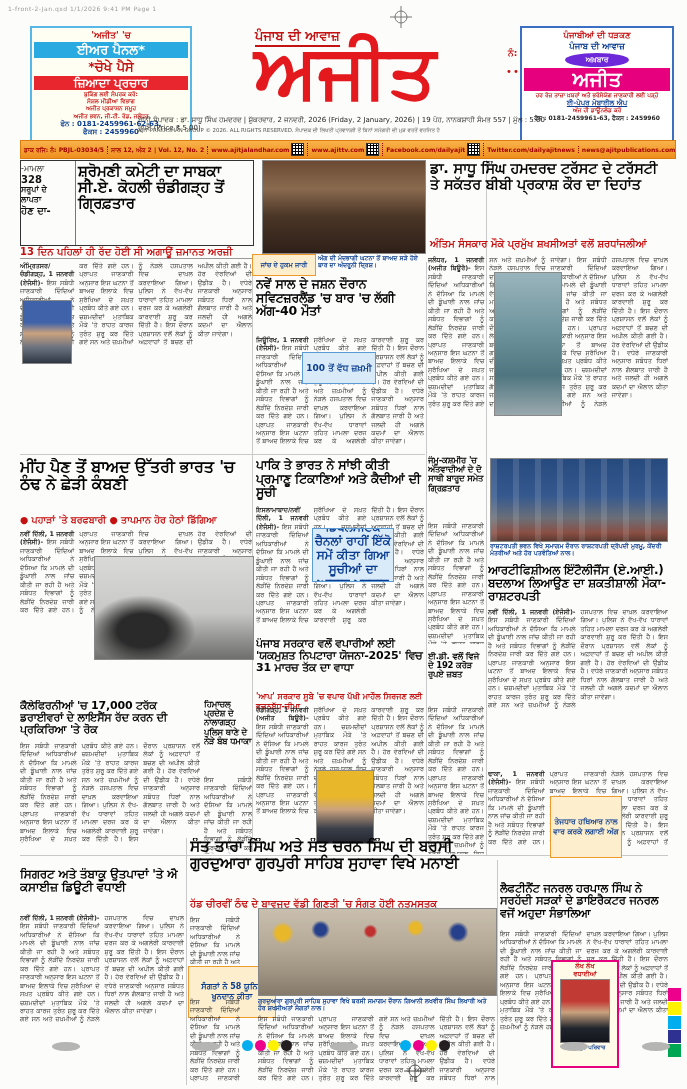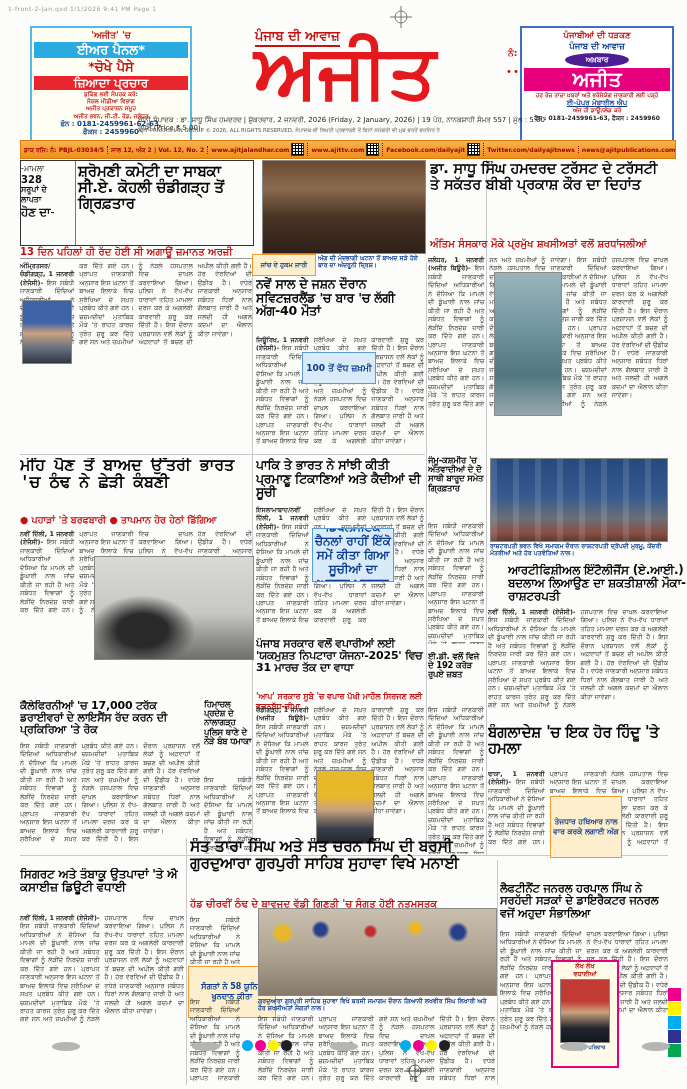--- a/index.html
+++ b/index.html
@@ -23,21 +23,21 @@
   .vline{position:absolute;width:1px;background:#c9c9c9;}
   .hline{position:absolute;height:1px;background:#c9c9c9;}
   .center{}
   
   .preprint{font-size:6px;color:#9a9a9a;letter-spacing:.5px;}
   .adbox{border:2px solid #57b7e6;background:#fffef2;text-align:center;overflow:hidden;padding:2px;}
   .adbox2{border:2px solid #3a6fc4;background:#fff;text-align:center;overflow:hidden;padding:2px;}
   .band-cyan{background:#29abe2;color:#fff;font-weight:700;font-size:13px;margin:1px 0;}
   .band-red{background:#e8262d;color:#fff;font-weight:700;font-size:12px;margin:1px 0;}
   .band-magenta{background:#e6007e;color:#fff;font-weight:700;font-size:20px;margin:1px 0;line-height:1.15;}
-  .oval{background:#4c1d95;color:#fff;font-size:7.5px;font-weight:700;border-radius:50%;
+  .oval{background:#6d28d9;color:#fff;font-size:7.5px;font-weight:700;border-radius:50%;
         width:64px;margin:1px auto;padding:2px 0;}
   .adsmall{font-size:5.8px;line-height:1.25;color:#c41111;font-weight:700;}
   .logo{color:#e3191d;font-weight:700;text-align:center;}
   .infobar{background:linear-gradient(#f9b24a,#ef8f1e);border:1px solid #d97d10;display:flex;
            align-items:center;gap:3px;padding:0 3px;overflow:hidden;}
   .seg{font-size:6.1px;font-weight:700;color:#a30000;white-space:nowrap;border-right:1px dotted #a30000;
        padding-right:3px;display:flex;align-items:center;gap:2px;}
   .qr{width:11px;height:11px;background-color:#fff;border:1px solid #333;
       background-image:repeating-linear-gradient(0deg,#000 0 1px,transparent 1px 3px),
                        repeating-linear-gradient(90deg,#000 0 1px,transparent 1px 3px);}
@@ -123,21 +123,21 @@
   <div class="vline" style="left:486px;top:160px;height:695px;"></div>
   <div class="hline" style="left:20px;top:454px;width:405px;"></div>
   <div class="hline" style="left:20px;top:855px;width:648px;"></div>
 
   <div class="abs" style="left:20px;top:160px;width:232px;height:84px;border:1.5px solid #333;display:flex;">
     <div class="center" style="width:54px;border-right:1px solid #777;padding-top:3px;">
       <div style="font-size:8px;font-weight:400;">-ਮਾਮਲਾ</div>
       <div style="font-size:10px;font-weight:700;">328</div>
       <div style="font-size:8px;font-weight:700;">ਸਰੂਪਾਂ ਦੇ</div>
       <div style="font-size:8px;font-weight:700;">ਲਾਪਤਾ</div>
-      <div style="font-size:12px;font-weight:700;font-family:Liberation Serif, serif;">ਹੋਣ ਦਾ-</div>
+      <div style="font-size:10px;font-weight:700;">ਹੋਣ ਦਾ-</div>
     </div>
     <div class="hl center" style="flex:1;font-size:15px;padding:2px;">ਸ਼੍ਰੋਮਣੀ ਕਮੇਟੀ ਦਾ ਸਾਬਕਾ ਸੀ.ਏ. ਕੋਹਲੀ ਚੰਡੀਗੜ੍ਹ ਤੋਂ ਗ੍ਰਿਫ਼ਤਾਰ</div>
   </div>
   <div class="abs red center" style="left:20px;top:246px;width:232px;font-size:10px;font-weight:700;border-bottom:1px solid #999;">13 ਦਿਨ ਪਹਿਲਾਂ ਹੀ ਰੱਦ ਹੋਈ ਸੀ ਅਗਾਊਂ ਜ਼ਮਾਨਤ ਅਰਜ਼ੀ</div>
   <div class="abs body-txt cols4" style="left:20px;top:262px;width:232px;height:190px;">
     <span class="dl">ਅੰਮ੍ਰਿਤਸਰ/ਚੰਡੀਗੜ੍ਹ, 1 ਜਨਵਰੀ (ਏਜੰਸੀ)-</span> <span>ਇਸ ਸਬੰਧੀ ਜਾਣਕਾਰੀ ਦਿੰਦਿਆਂ ਅਧਿਕਾਰੀਆਂ ਨੇ ਦੱਸਿਆ ਕਿ ਮਾਮਲੇ ਦੀ ਡੂੰਘਾਈ ਨਾਲ ਜਾਂਚ ਕੀਤੀ ਜਾ ਰਹੀ ਹੈ ਅਤੇ ਸਬੰਧਤ ਵਿਭਾਗਾਂ ਨੂੰ ਲੋੜੀਂਦੇ ਨਿਰਦੇਸ਼ ਜਾਰੀ ਕਰ ਦਿੱਤੇ ਗਏ ਹਨ। ਪ੍ਰਾਪਤ ਜਾਣਕਾਰੀ ਅਨੁਸਾਰ ਇਸ ਘਟਨਾ ਤੋਂ ਬਾਅਦ ਇਲਾਕੇ ਵਿਚ ਸੁਰੱਖਿਆ ਦੇ ਸਖ਼ਤ ਪ੍ਰਬੰਧ ਕੀਤੇ ਗਏ ਹਨ। ਚਸ਼ਮਦੀਦਾਂ ਮੁਤਾਬਿਕ ਮੌਕੇ 'ਤੇ ਰਾਹਤ ਕਾਰਜ ਤੁਰੰਤ ਸ਼ੁਰੂ ਕਰ ਦਿੱਤੇ ਗਏ ਸਨ ਅਤੇ ਜ਼ਖ਼ਮੀਆਂ ਨੂੰ ਨੇੜਲੇ ਹਸਪਤਾਲ ਵਿਚ ਦਾਖ਼ਲ ਕਰਵਾਇਆ ਗਿਆ। ਪੁਲਿਸ ਨੇ ਵੱਖ-ਵੱਖ ਧਾਰਾਵਾਂ ਤਹਿਤ ਮਾਮਲਾ ਦਰਜ ਕਰ ਕੇ ਅਗਲੇਰੀ ਕਾਰਵਾਈ ਸ਼ੁਰੂ ਕਰ ਦਿੱਤੀ ਹੈ। ਇਸ ਦੌਰਾਨ ਪ੍ਰਸ਼ਾਸਨ ਵਲੋਂ ਲੋਕਾਂ ਨੂੰ ਅਫ਼ਵਾਹਾਂ ਤੋਂ ਬਚਣ ਦੀ ਅਪੀਲ ਕੀਤੀ ਗਈ ਹੈ। ਹੋਰ ਵੇਰਵਿਆਂ ਦੀ ਉਡੀਕ ਹੈ। ਵਧੇਰੇ ਜਾਣਕਾਰੀ ਅਨੁਸਾਰ ਸਬੰਧਤ ਧਿਰਾਂ ਨਾਲ ਗੱਲਬਾਤ ਜਾਰੀ ਹੈ ਅਤੇ ਜਲਦੀ ਹੀ ਅਗਲੇ ਕਦਮਾਂ ਦਾ ਐਲਾਨ ਕੀਤਾ ਜਾਵੇਗਾ।</span>
   </div>
   <div class="photo" style="left:22px;top:300px;width:48px;height:62px;background:linear-gradient(180deg,#3f62a8 0%,#3f62a8 35%,#caa27e 52%,#6b7280 75%,#2f3744 100%);"></div>
 
   <div class="photo" style="left:262px;top:160px;width:162px;height:92px;background:linear-gradient(180deg,#6b4a33 0%,#8a6a4f 30%,#4a3526 60%,#2e2019 100%);"></div>
@@ -149,41 +149,41 @@
   </div>
   <div class="abs box-blue" style="left:302px;top:352px;width:72px;height:30px;font-size:9px;">100 ਤੋਂ ਵੱਧ ਜ਼ਖ਼ਮੀ</div>
 
   <div class="abs hl center" style="left:430px;top:161px;width:238px;height:74px;font-size:14.5px;">ਡਾ. ਸਾਧੂ ਸਿੰਘ ਹਮਦਰਦ ਟਰੱਸਟ ਦੇ ਟਰੱਸਟੀ ਤੇ ਸਕੱਤਰ ਬੀਬੀ ਪ੍ਰਕਾਸ਼ ਕੌਰ ਦਾ ਦਿਹਾਂਤ</div>
   <div class="abs red center" style="left:430px;top:238px;width:238px;font-size:10px;font-weight:700;">ਅੰਤਿਮ ਸੰਸਕਾਰ ਮੌਕੇ ਪ੍ਰਮੁੱਖ ਸ਼ਖਸੀਅਤਾਂ ਵਲੋਂ ਸ਼ਰਧਾਂਜਲੀਆਂ</div>
   <div class="abs body-txt cols4" style="left:428px;top:256px;width:240px;height:196px;">
     <span class="dl">ਜਲੰਧਰ, 1 ਜਨਵਰੀ (ਅਜੀਤ ਬਿਊਰੋ)-</span> <span>ਇਸ ਸਬੰਧੀ ਜਾਣਕਾਰੀ ਦਿੰਦਿਆਂ ਅਧਿਕਾਰੀਆਂ ਨੇ ਦੱਸਿਆ ਕਿ ਮਾਮਲੇ ਦੀ ਡੂੰਘਾਈ ਨਾਲ ਜਾਂਚ ਕੀਤੀ ਜਾ ਰਹੀ ਹੈ ਅਤੇ ਸਬੰਧਤ ਵਿਭਾਗਾਂ ਨੂੰ ਲੋੜੀਂਦੇ ਨਿਰਦੇਸ਼ ਜਾਰੀ ਕਰ ਦਿੱਤੇ ਗਏ ਹਨ। ਪ੍ਰਾਪਤ ਜਾਣਕਾਰੀ ਅਨੁਸਾਰ ਇਸ ਘਟਨਾ ਤੋਂ ਬਾਅਦ ਇਲਾਕੇ ਵਿਚ ਸੁਰੱਖਿਆ ਦੇ ਸਖ਼ਤ ਪ੍ਰਬੰਧ ਕੀਤੇ ਗਏ ਹਨ। ਚਸ਼ਮਦੀਦਾਂ ਮੁਤਾਬਿਕ ਮੌਕੇ 'ਤੇ ਰਾਹਤ ਕਾਰਜ ਤੁਰੰਤ ਸ਼ੁਰੂ ਕਰ ਦਿੱਤੇ ਗਏ ਸਨ ਅਤੇ ਜ਼ਖ਼ਮੀਆਂ ਨੂੰ ਨੇੜਲੇ ਹਸਪਤਾਲ ਵਿਚ ਦਾਖ਼ਲ ਕਰਵਾਇਆ ਗਿਆ। ਪੁਲਿਸ ਨੇ ਵੱਖ-ਵੱਖ ਧਾਰਾਵਾਂ ਤਹਿਤ ਮਾਮਲਾ ਦਰਜ ਕਰ ਕੇ ਅਗਲੇਰੀ ਕਾਰਵਾਈ ਸ਼ੁਰੂ ਕਰ ਦਿੱਤੀ ਹੈ। ਇਸ ਦੌਰਾਨ ਪ੍ਰਸ਼ਾਸਨ ਵਲੋਂ ਲੋਕਾਂ ਨੂੰ ਅਫ਼ਵਾਹਾਂ ਤੋਂ ਬਚਣ ਦੀ ਅਪੀਲ ਕੀਤੀ ਗਈ ਹੈ। ਹੋਰ ਵੇਰਵਿਆਂ ਦੀ ਉਡੀਕ ਹੈ। ਵਧੇਰੇ ਜਾਣਕਾਰੀ ਅਨੁਸਾਰ ਸਬੰਧਤ ਧਿਰਾਂ ਨਾਲ ਗੱਲਬਾਤ ਜਾਰੀ ਹੈ ਅਤੇ ਜਲਦੀ ਹੀ ਅਗਲੇ ਕਦਮਾਂ ਦਾ ਐਲਾਨ ਕੀਤਾ ਜਾਵੇਗਾ।</span> <span>ਇਸ ਸਬੰਧੀ ਜਾਣਕਾਰੀ ਦਿੰਦਿਆਂ ਅਧਿਕਾਰੀਆਂ ਨੇ ਦੱਸਿਆ ਕਿ ਮਾਮਲੇ ਦੀ ਡੂੰਘਾਈ ਨਾਲ ਜਾਂਚ ਕੀਤੀ ਜਾ ਰਹੀ ਹੈ ਅਤੇ ਸਬੰਧਤ ਵਿਭਾਗਾਂ ਨੂੰ ਲੋੜੀਂਦੇ ਨਿਰਦੇਸ਼ ਜਾਰੀ ਕਰ ਦਿੱਤੇ ਗਏ ਹਨ। ਪ੍ਰਾਪਤ ਜਾਣਕਾਰੀ ਅਨੁਸਾਰ ਇਸ ਘਟਨਾ ਤੋਂ ਬਾਅਦ ਇਲਾਕੇ ਵਿਚ ਸੁਰੱਖਿਆ ਦੇ ਸਖ਼ਤ ਪ੍ਰਬੰਧ ਕੀਤੇ ਗਏ ਹਨ। ਚਸ਼ਮਦੀਦਾਂ ਮੁਤਾਬਿਕ ਮੌਕੇ 'ਤੇ ਰਾਹਤ ਕਾਰਜ ਤੁਰੰਤ ਸ਼ੁਰੂ ਕਰ ਦਿੱਤੇ ਗਏ ਸਨ ਅਤੇ ਜ਼ਖ਼ਮੀਆਂ ਨੂੰ ਨੇੜਲੇ ਹਸਪਤਾਲ ਵਿਚ ਦਾਖ਼ਲ ਕਰਵਾਇਆ ਗਿਆ। ਪੁਲਿਸ ਨੇ ਵੱਖ-ਵੱਖ ਧਾਰਾਵਾਂ ਤਹਿਤ ਮਾਮਲਾ ਦਰਜ ਕਰ ਕੇ ਅਗਲੇਰੀ ਕਾਰਵਾਈ ਸ਼ੁਰੂ ਕਰ ਦਿੱਤੀ ਹੈ। ਇਸ ਦੌਰਾਨ ਪ੍ਰਸ਼ਾਸਨ ਵਲੋਂ ਲੋਕਾਂ ਨੂੰ ਅਫ਼ਵਾਹਾਂ ਤੋਂ ਬਚਣ ਦੀ ਅਪੀਲ ਕੀਤੀ ਗਈ ਹੈ। ਹੋਰ ਵੇਰਵਿਆਂ ਦੀ ਉਡੀਕ ਹੈ। ਵਧੇਰੇ ਜਾਣਕਾਰੀ ਅਨੁਸਾਰ ਸਬੰਧਤ ਧਿਰਾਂ ਨਾਲ ਗੱਲਬਾਤ ਜਾਰੀ ਹੈ ਅਤੇ ਜਲਦੀ ਹੀ ਅਗਲੇ ਕਦਮਾਂ ਦਾ ਐਲਾਨ ਕੀਤਾ ਜਾਵੇਗਾ।</span>
   </div>
   <div class="photo" style="left:494px;top:272px;width:66px;height:142px;background:linear-gradient(180deg,#9ab4bc 0%,#6f959e 40%,#4f7680 72%,#9aa8ad 100%);"></div>
 
-  <div class="abs hl center" style="left:20px;top:458px;width:232px;height:54px;font-size:16px;font-family:Liberation Mono, monospace;">ਮੀਂਹ ਪੈਣ ਤੋਂ ਬਾਅਦ ਉੱਤਰੀ ਭਾਰਤ 'ਚ ਠੰਢ ਨੇ ਛੇੜੀ ਕੰਬਣੀ</div>
+  <div class="abs hl center" style="left:20px;top:458px;width:232px;height:54px;font-size:16px;">ਮੀਂਹ ਪੈਣ ਤੋਂ ਬਾਅਦ ਉੱਤਰੀ ਭਾਰਤ 'ਚ ਠੰਢ ਨੇ ਛੇੜੀ ਕੰਬਣੀ</div>
   <div class="abs red center" style="left:20px;top:514px;width:232px;font-size:9.5px;font-weight:700;">● ਪਹਾੜਾਂ 'ਤੇ ਬਰਫਬਾਰੀ ● ਤਾਪਮਾਨ ਹੋਰ ਹੇਠਾਂ ਡਿੱਗਿਆ</div>
   <div class="abs body-txt cols4" style="left:20px;top:530px;width:232px;height:166px;">
     <span class="dl">ਨਵੀਂ ਦਿੱਲੀ, 1 ਜਨਵਰੀ (ਏਜੰਸੀ)-</span> <span>ਇਸ ਸਬੰਧੀ ਜਾਣਕਾਰੀ ਦਿੰਦਿਆਂ ਅਧਿਕਾਰੀਆਂ ਨੇ ਦੱਸਿਆ ਕਿ ਮਾਮਲੇ ਦੀ ਡੂੰਘਾਈ ਨਾਲ ਜਾਂਚ ਕੀਤੀ ਜਾ ਰਹੀ ਹੈ ਅਤੇ ਸਬੰਧਤ ਵਿਭਾਗਾਂ ਨੂੰ ਲੋੜੀਂਦੇ ਨਿਰਦੇਸ਼ ਜਾਰੀ ਕਰ ਦਿੱਤੇ ਗਏ ਹਨ। ਪ੍ਰਾਪਤ ਜਾਣਕਾਰੀ ਅਨੁਸਾਰ ਇਸ ਘਟਨਾ ਤੋਂ ਬਾਅਦ ਇਲਾਕੇ ਵਿਚ ਸੁਰੱਖਿਆ ਦੇ ਸਖ਼ਤ ਪ੍ਰਬੰਧ ਕੀਤੇ ਗਏ ਹਨ। ਚਸ਼ਮਦੀਦਾਂ ਮੁਤਾਬਿਕ ਮੌਕੇ 'ਤੇ ਰਾਹਤ ਕਾਰਜ ਤੁਰੰਤ ਸ਼ੁਰੂ ਕਰ ਦਿੱਤੇ ਗਏ ਸਨ ਅਤੇ ਜ਼ਖ਼ਮੀਆਂ ਨੂੰ ਨੇੜਲੇ ਹਸਪਤਾਲ ਵਿਚ ਦਾਖ਼ਲ ਕਰਵਾਇਆ ਗਿਆ। ਪੁਲਿਸ ਨੇ ਵੱਖ-ਵੱਖ ਧਾਰਾਵਾਂ ਤਹਿਤ ਮਾਮਲਾ ਦਰਜ ਕਰ ਕੇ ਅਗਲੇਰੀ ਕਾਰਵਾਈ ਸ਼ੁਰੂ ਕਰ ਦਿੱਤੀ ਹੈ। ਇਸ ਦੌਰਾਨ ਪ੍ਰਸ਼ਾਸਨ ਵਲੋਂ ਲੋਕਾਂ ਨੂੰ ਅਫ਼ਵਾਹਾਂ ਤੋਂ ਬਚਣ ਦੀ ਅਪੀਲ ਕੀਤੀ ਗਈ ਹੈ। ਹੋਰ ਵੇਰਵਿਆਂ ਦੀ ਉਡੀਕ ਹੈ। ਵਧੇਰੇ ਜਾਣਕਾਰੀ ਅਨੁਸਾਰ ਸਬੰਧਤ ਧਿਰਾਂ ਨਾਲ ਗੱਲਬਾਤ ਜਾਰੀ ਹੈ ਅਤੇ ਜਲਦੀ ਹੀ ਅਗਲੇ ਕਦਮਾਂ ਦਾ ਐਲਾਨ ਕੀਤਾ ਜਾਵੇਗਾ।</span>
   </div>
   <div class="photo" style="left:94px;top:556px;width:158px;height:102px;background:radial-gradient(ellipse at 30% 72%,#2a2a2a 16%,transparent 34%),radial-gradient(circle at 34% 62%,#c03030 3%,transparent 5%),linear-gradient(180deg,#d9d9d7 0%,#c7c7c5 55%,#8f8f8d 82%,#6f6f6d 100%);"></div>
 
   <div class="abs hl center" style="left:256px;top:458px;width:168px;height:44px;font-size:12.5px;">ਪਾਕਿ ਤੇ ਭਾਰਤ ਨੇ ਸਾਂਝੀ ਕੀਤੀ ਪ੍ਰਮਾਣੂ ਟਿਕਾਣਿਆਂ ਅਤੇ ਕੈਦੀਆਂ ਦੀ ਸੂਚੀ</div>
   <div class="abs body-txt cols3" style="left:256px;top:506px;width:168px;height:128px;">
     <span class="dl">ਇਸਲਾਮਾਬਾਦ/ਨਵੀਂ ਦਿੱਲੀ, 1 ਜਨਵਰੀ (ਏਜੰਸੀ)-</span> <span>ਇਸ ਸਬੰਧੀ ਜਾਣਕਾਰੀ ਦਿੰਦਿਆਂ ਅਧਿਕਾਰੀਆਂ ਨੇ ਦੱਸਿਆ ਕਿ ਮਾਮਲੇ ਦੀ ਡੂੰਘਾਈ ਨਾਲ ਜਾਂਚ ਕੀਤੀ ਜਾ ਰਹੀ ਹੈ ਅਤੇ ਸਬੰਧਤ ਵਿਭਾਗਾਂ ਨੂੰ ਲੋੜੀਂਦੇ ਨਿਰਦੇਸ਼ ਜਾਰੀ ਕਰ ਦਿੱਤੇ ਗਏ ਹਨ। ਪ੍ਰਾਪਤ ਜਾਣਕਾਰੀ ਅਨੁਸਾਰ ਇਸ ਘਟਨਾ ਤੋਂ ਬਾਅਦ ਇਲਾਕੇ ਵਿਚ ਸੁਰੱਖਿਆ ਦੇ ਸਖ਼ਤ ਪ੍ਰਬੰਧ ਕੀਤੇ ਗਏ ਹਨ। ਚਸ਼ਮਦੀਦਾਂ ਮੁਤਾਬਿਕ ਮੌਕੇ 'ਤੇ ਰਾਹਤ ਕਾਰਜ ਤੁਰੰਤ ਸ਼ੁਰੂ ਕਰ ਦਿੱਤੇ ਗਏ ਸਨ ਅਤੇ ਜ਼ਖ਼ਮੀਆਂ ਨੂੰ ਨੇੜਲੇ ਹਸਪਤਾਲ ਵਿਚ ਦਾਖ਼ਲ ਕਰਵਾਇਆ ਗਿਆ। ਪੁਲਿਸ ਨੇ ਵੱਖ-ਵੱਖ ਧਾਰਾਵਾਂ ਤਹਿਤ ਮਾਮਲਾ ਦਰਜ ਕਰ ਕੇ ਅਗਲੇਰੀ ਕਾਰਵਾਈ ਸ਼ੁਰੂ ਕਰ ਦਿੱਤੀ ਹੈ। ਇਸ ਦੌਰਾਨ ਪ੍ਰਸ਼ਾਸਨ ਵਲੋਂ ਲੋਕਾਂ ਨੂੰ ਅਫ਼ਵਾਹਾਂ ਤੋਂ ਬਚਣ ਦੀ ਅਪੀਲ ਕੀਤੀ ਗਈ ਹੈ। ਹੋਰ ਵੇਰਵਿਆਂ ਦੀ ਉਡੀਕ ਹੈ। ਵਧੇਰੇ ਜਾਣਕਾਰੀ ਅਨੁਸਾਰ ਸਬੰਧਤ ਧਿਰਾਂ ਨਾਲ ਗੱਲਬਾਤ ਜਾਰੀ ਹੈ ਅਤੇ ਜਲਦੀ ਹੀ ਅਗਲੇ ਕਦਮਾਂ ਦਾ ਐਲਾਨ ਕੀਤਾ ਜਾਵੇਗਾ।</span>
   </div>
   <div class="abs box-blue" style="left:312px;top:528px;width:76px;height:48px;font-size:12px;padding:2px;">ਡਿਪਲੋਮੈਟਿਕ ਚੈਨਲਾਂ ਰਾਹੀਂ ਇੱਕੋ ਸਮੇਂ ਕੀਤਾ ਗਿਆ ਸੂਚੀਆਂ ਦਾ ਆਦਾਨ-ਪ੍ਰਦਾਨ</div>
 
   <div class="abs hl center" style="left:428px;top:456px;width:56px;height:64px;font-size:8.5px;">ਜੰਮੂ-ਕਸ਼ਮੀਰ 'ਚ ਅੱਤਵਾਦੀਆਂ ਦੇ ਦੋ ਸਾਥੀ ਬਾਰੂਦ ਸਮੇਤ ਗ੍ਰਿਫ਼ਤਾਰ</div>
   <div class="abs body-txt" style="left:428px;top:522px;width:56px;height:122px;">
     <span>ਇਸ ਸਬੰਧੀ ਜਾਣਕਾਰੀ ਦਿੰਦਿਆਂ ਅਧਿਕਾਰੀਆਂ ਨੇ ਦੱਸਿਆ ਕਿ ਮਾਮਲੇ ਦੀ ਡੂੰਘਾਈ ਨਾਲ ਜਾਂਚ ਕੀਤੀ ਜਾ ਰਹੀ ਹੈ ਅਤੇ ਸਬੰਧਤ ਵਿਭਾਗਾਂ ਨੂੰ ਲੋੜੀਂਦੇ ਨਿਰਦੇਸ਼ ਜਾਰੀ ਕਰ ਦਿੱਤੇ ਗਏ ਹਨ। ਪ੍ਰਾਪਤ ਜਾਣਕਾਰੀ ਅਨੁਸਾਰ ਇਸ ਘਟਨਾ ਤੋਂ ਬਾਅਦ ਇਲਾਕੇ ਵਿਚ ਸੁਰੱਖਿਆ ਦੇ ਸਖ਼ਤ ਪ੍ਰਬੰਧ ਕੀਤੇ ਗਏ ਹਨ। ਚਸ਼ਮਦੀਦਾਂ ਮੁਤਾਬਿਕ ਮੌਕੇ 'ਤੇ ਰਾਹਤ ਕਾਰਜ ਤੁਰੰਤ ਸ਼ੁਰੂ ਕਰ ਦਿੱਤੇ ਗਏ ਸਨ ਅਤੇ ਜ਼ਖ਼ਮੀਆਂ ਨੂੰ ਨੇੜਲੇ ਹਸਪਤਾਲ ਵਿਚ ਦਾਖ਼ਲ ਕਰਵਾਇਆ ਗਿਆ। ਪੁਲਿਸ ਨੇ ਵੱਖ-ਵੱਖ ਧਾਰਾਵਾਂ ਤਹਿਤ ਮਾਮਲਾ ਦਰਜ ਕਰ ਕੇ ਅਗਲੇਰੀ ਕਾਰਵਾਈ ਸ਼ੁਰੂ ਕਰ ਦਿੱਤੀ ਹੈ। ਇਸ ਦੌਰਾਨ ਪ੍ਰਸ਼ਾਸਨ ਵਲੋਂ ਲੋਕਾਂ ਨੂੰ ਅਫ਼ਵਾਹਾਂ ਤੋਂ ਬਚਣ ਦੀ ਅਪੀਲ ਕੀਤੀ ਗਈ ਹੈ। ਹੋਰ ਵੇਰਵਿਆਂ ਦੀ ਉਡੀਕ ਹੈ। ਵਧੇਰੇ ਜਾਣਕਾਰੀ ਅਨੁਸਾਰ ਸਬੰਧਤ ਧਿਰਾਂ ਨਾਲ ਗੱਲਬਾਤ ਜਾਰੀ ਹੈ ਅਤੇ ਜਲਦੀ ਹੀ ਅਗਲੇ ਕਦਮਾਂ ਦਾ ਐਲਾਨ ਕੀਤਾ ਜਾਵੇਗਾ।</span>
   </div>
 
   <div class="photo" style="left:490px;top:458px;width:176px;height:82px;background:repeating-linear-gradient(90deg,rgba(255,255,255,.12) 0 6px,transparent 6px 22px),linear-gradient(180deg,#274a7e 0%,#35598f 45%,#6a6f78 72%,#8a4f44 90%,#5a3a30 100%);"></div>
   <div class="abs cap" style="left:490px;top:542px;width:176px;height:20px;">ਰਾਸ਼ਟਰਪਤੀ ਭਵਨ ਵਿਖੇ ਸਮਾਗਮ ਦੌਰਾਨ ਰਾਸ਼ਟਰਪਤੀ ਦ੍ਰੋਪਦੀ ਮੁਰਮੂ, ਕੇਂਦਰੀ ਮੰਤਰੀਆਂ ਅਤੇ ਹੋਰ ਪਤਵੰਤਿਆਂ ਨਾਲ।</div>
-  <div class="abs hl center" style="left:488px;top:564px;width:180px;height:42px;font-size:12px;margin-left:20px;">ਆਰਟੀਫਿਸ਼ੀਅਲ ਇੰਟੈਲੀਜੈਂਸ (ਏ.ਆਈ.) ਬਦਲਾਅ ਲਿਆਉਣ ਦਾ ਸ਼ਕਤੀਸ਼ਾਲੀ ਮੌਕਾ-ਰਾਸ਼ਟਰਪਤੀ</div>
+  <div class="abs hl center" style="left:488px;top:564px;width:180px;height:42px;font-size:12px;">ਆਰਟੀਫਿਸ਼ੀਅਲ ਇੰਟੈਲੀਜੈਂਸ (ਏ.ਆਈ.) ਬਦਲਾਅ ਲਿਆਉਣ ਦਾ ਸ਼ਕਤੀਸ਼ਾਲੀ ਮੌਕਾ-ਰਾਸ਼ਟਰਪਤੀ</div>
   <div class="abs body-txt cols2" style="left:488px;top:608px;width:180px;height:114px;">
     <span class="dl">ਨਵੀਂ ਦਿੱਲੀ, 1 ਜਨਵਰੀ (ਏਜੰਸੀ)-</span> <span>ਇਸ ਸਬੰਧੀ ਜਾਣਕਾਰੀ ਦਿੰਦਿਆਂ ਅਧਿਕਾਰੀਆਂ ਨੇ ਦੱਸਿਆ ਕਿ ਮਾਮਲੇ ਦੀ ਡੂੰਘਾਈ ਨਾਲ ਜਾਂਚ ਕੀਤੀ ਜਾ ਰਹੀ ਹੈ ਅਤੇ ਸਬੰਧਤ ਵਿਭਾਗਾਂ ਨੂੰ ਲੋੜੀਂਦੇ ਨਿਰਦੇਸ਼ ਜਾਰੀ ਕਰ ਦਿੱਤੇ ਗਏ ਹਨ। ਪ੍ਰਾਪਤ ਜਾਣਕਾਰੀ ਅਨੁਸਾਰ ਇਸ ਘਟਨਾ ਤੋਂ ਬਾਅਦ ਇਲਾਕੇ ਵਿਚ ਸੁਰੱਖਿਆ ਦੇ ਸਖ਼ਤ ਪ੍ਰਬੰਧ ਕੀਤੇ ਗਏ ਹਨ। ਚਸ਼ਮਦੀਦਾਂ ਮੁਤਾਬਿਕ ਮੌਕੇ 'ਤੇ ਰਾਹਤ ਕਾਰਜ ਤੁਰੰਤ ਸ਼ੁਰੂ ਕਰ ਦਿੱਤੇ ਗਏ ਸਨ ਅਤੇ ਜ਼ਖ਼ਮੀਆਂ ਨੂੰ ਨੇੜਲੇ ਹਸਪਤਾਲ ਵਿਚ ਦਾਖ਼ਲ ਕਰਵਾਇਆ ਗਿਆ। ਪੁਲਿਸ ਨੇ ਵੱਖ-ਵੱਖ ਧਾਰਾਵਾਂ ਤਹਿਤ ਮਾਮਲਾ ਦਰਜ ਕਰ ਕੇ ਅਗਲੇਰੀ ਕਾਰਵਾਈ ਸ਼ੁਰੂ ਕਰ ਦਿੱਤੀ ਹੈ। ਇਸ ਦੌਰਾਨ ਪ੍ਰਸ਼ਾਸਨ ਵਲੋਂ ਲੋਕਾਂ ਨੂੰ ਅਫ਼ਵਾਹਾਂ ਤੋਂ ਬਚਣ ਦੀ ਅਪੀਲ ਕੀਤੀ ਗਈ ਹੈ। ਹੋਰ ਵੇਰਵਿਆਂ ਦੀ ਉਡੀਕ ਹੈ। ਵਧੇਰੇ ਜਾਣਕਾਰੀ ਅਨੁਸਾਰ ਸਬੰਧਤ ਧਿਰਾਂ ਨਾਲ ਗੱਲਬਾਤ ਜਾਰੀ ਹੈ ਅਤੇ ਜਲਦੀ ਹੀ ਅਗਲੇ ਕਦਮਾਂ ਦਾ ਐਲਾਨ ਕੀਤਾ ਜਾਵੇਗਾ।</span>
   </div>
 
   <div class="abs hl center" style="left:20px;top:700px;width:180px;height:40px;font-size:11px;">ਕੈਲੇਫਿਰਨੀਆਂ 'ਚ 17,000 ਟਰੱਕ ਡਰਾਈਵਰਾਂ ਦੇ ਲਾਇਸੈਂਸ ਰੱਦ ਕਰਨ ਦੀ ਪ੍ਰਕਿਰਿਆ 'ਤੇ ਰੋਕ</div>
   <div class="abs body-txt cols3" style="left:20px;top:742px;width:180px;height:112px;">
     <span>ਇਸ ਸਬੰਧੀ ਜਾਣਕਾਰੀ ਦਿੰਦਿਆਂ ਅਧਿਕਾਰੀਆਂ ਨੇ ਦੱਸਿਆ ਕਿ ਮਾਮਲੇ ਦੀ ਡੂੰਘਾਈ ਨਾਲ ਜਾਂਚ ਕੀਤੀ ਜਾ ਰਹੀ ਹੈ ਅਤੇ ਸਬੰਧਤ ਵਿਭਾਗਾਂ ਨੂੰ ਲੋੜੀਂਦੇ ਨਿਰਦੇਸ਼ ਜਾਰੀ ਕਰ ਦਿੱਤੇ ਗਏ ਹਨ। ਪ੍ਰਾਪਤ ਜਾਣਕਾਰੀ ਅਨੁਸਾਰ ਇਸ ਘਟਨਾ ਤੋਂ ਬਾਅਦ ਇਲਾਕੇ ਵਿਚ ਸੁਰੱਖਿਆ ਦੇ ਸਖ਼ਤ ਪ੍ਰਬੰਧ ਕੀਤੇ ਗਏ ਹਨ। ਚਸ਼ਮਦੀਦਾਂ ਮੁਤਾਬਿਕ ਮੌਕੇ 'ਤੇ ਰਾਹਤ ਕਾਰਜ ਤੁਰੰਤ ਸ਼ੁਰੂ ਕਰ ਦਿੱਤੇ ਗਏ ਸਨ ਅਤੇ ਜ਼ਖ਼ਮੀਆਂ ਨੂੰ ਨੇੜਲੇ ਹਸਪਤਾਲ ਵਿਚ ਦਾਖ਼ਲ ਕਰਵਾਇਆ ਗਿਆ। ਪੁਲਿਸ ਨੇ ਵੱਖ-ਵੱਖ ਧਾਰਾਵਾਂ ਤਹਿਤ ਮਾਮਲਾ ਦਰਜ ਕਰ ਕੇ ਅਗਲੇਰੀ ਕਾਰਵਾਈ ਸ਼ੁਰੂ ਕਰ ਦਿੱਤੀ ਹੈ। ਇਸ ਦੌਰਾਨ ਪ੍ਰਸ਼ਾਸਨ ਵਲੋਂ ਲੋਕਾਂ ਨੂੰ ਅਫ਼ਵਾਹਾਂ ਤੋਂ ਬਚਣ ਦੀ ਅਪੀਲ ਕੀਤੀ ਗਈ ਹੈ। ਹੋਰ ਵੇਰਵਿਆਂ ਦੀ ਉਡੀਕ ਹੈ। ਵਧੇਰੇ ਜਾਣਕਾਰੀ ਅਨੁਸਾਰ ਸਬੰਧਤ ਧਿਰਾਂ ਨਾਲ ਗੱਲਬਾਤ ਜਾਰੀ ਹੈ ਅਤੇ ਜਲਦੀ ਹੀ ਅਗਲੇ ਕਦਮਾਂ ਦਾ ਐਲਾਨ ਕੀਤਾ ਜਾਵੇਗਾ।</span>
   </div>
 
   <div class="abs hl center" style="left:204px;top:700px;width:48px;height:74px;font-size:8.5px;">ਹਿਮਾਚਲ ਪ੍ਰਦੇਸ਼ ਦੇ ਨਾਲਾਗੜ੍ਹ ਪੁਲਿਸ ਥਾਣੇ ਦੇ ਨੇੜੇ ਬੰਬ ਧਮਾਕਾ</div>
@@ -196,21 +196,20 @@
   <div class="abs body-txt cols3" style="left:256px;top:706px;width:168px;height:148px;">
     <span class="dl">ਚੰਡੀਗੜ੍ਹ, 1 ਜਨਵਰੀ (ਅਜੀਤ ਬਿਊਰੋ)-</span> <span>ਇਸ ਸਬੰਧੀ ਜਾਣਕਾਰੀ ਦਿੰਦਿਆਂ ਅਧਿਕਾਰੀਆਂ ਨੇ ਦੱਸਿਆ ਕਿ ਮਾਮਲੇ ਦੀ ਡੂੰਘਾਈ ਨਾਲ ਜਾਂਚ ਕੀਤੀ ਜਾ ਰਹੀ ਹੈ ਅਤੇ ਸਬੰਧਤ ਵਿਭਾਗਾਂ ਨੂੰ ਲੋੜੀਂਦੇ ਨਿਰਦੇਸ਼ ਜਾਰੀ ਕਰ ਦਿੱਤੇ ਗਏ ਹਨ। ਪ੍ਰਾਪਤ ਜਾਣਕਾਰੀ ਅਨੁਸਾਰ ਇਸ ਘਟਨਾ ਤੋਂ ਬਾਅਦ ਇਲਾਕੇ ਵਿਚ ਸੁਰੱਖਿਆ ਦੇ ਸਖ਼ਤ ਪ੍ਰਬੰਧ ਕੀਤੇ ਗਏ ਹਨ। ਚਸ਼ਮਦੀਦਾਂ ਮੁਤਾਬਿਕ ਮੌਕੇ 'ਤੇ ਰਾਹਤ ਕਾਰਜ ਤੁਰੰਤ ਸ਼ੁਰੂ ਕਰ ਦਿੱਤੇ ਗਏ ਸਨ ਅਤੇ ਜ਼ਖ਼ਮੀਆਂ ਨੂੰ ਨੇੜਲੇ ਹਸਪਤਾਲ ਵਿਚ ਦਾਖ਼ਲ ਕਰਵਾਇਆ ਗਿਆ। ਪੁਲਿਸ ਨੇ ਵੱਖ-ਵੱਖ ਧਾਰਾਵਾਂ ਤਹਿਤ ਮਾਮਲਾ ਦਰਜ ਕਰ ਕੇ ਅਗਲੇਰੀ ਕਾਰਵਾਈ ਸ਼ੁਰੂ ਕਰ ਦਿੱਤੀ ਹੈ। ਇਸ ਦੌਰਾਨ ਪ੍ਰਸ਼ਾਸਨ ਵਲੋਂ ਲੋਕਾਂ ਨੂੰ ਅਫ਼ਵਾਹਾਂ ਤੋਂ ਬਚਣ ਦੀ ਅਪੀਲ ਕੀਤੀ ਗਈ ਹੈ। ਹੋਰ ਵੇਰਵਿਆਂ ਦੀ ਉਡੀਕ ਹੈ। ਵਧੇਰੇ ਜਾਣਕਾਰੀ ਅਨੁਸਾਰ ਸਬੰਧਤ ਧਿਰਾਂ ਨਾਲ ਗੱਲਬਾਤ ਜਾਰੀ ਹੈ ਅਤੇ ਜਲਦੀ ਹੀ ਅਗਲੇ ਕਦਮਾਂ ਦਾ ਐਲਾਨ ਕੀਤਾ ਜਾਵੇਗਾ।</span>
   </div>
   <div class="photo" style="left:316px;top:770px;width:56px;height:72px;background:linear-gradient(180deg,#e8b72a 0%,#e8b72a 36%,#caa27e 54%,#3a3f4a 80%,#23262e 100%);"></div>
 
   <div class="abs hl center" style="left:428px;top:652px;width:56px;height:52px;font-size:8.5px;">ਈ.ਡੀ. ਵਲੋਂ ਵਿਜੇ ਦੇ 192 ਕਰੋੜ ਰੁਪਏ ਜ਼ਬਤ</div>
   <div class="abs body-txt" style="left:428px;top:706px;width:56px;height:148px;">
     <span>ਇਸ ਸਬੰਧੀ ਜਾਣਕਾਰੀ ਦਿੰਦਿਆਂ ਅਧਿਕਾਰੀਆਂ ਨੇ ਦੱਸਿਆ ਕਿ ਮਾਮਲੇ ਦੀ ਡੂੰਘਾਈ ਨਾਲ ਜਾਂਚ ਕੀਤੀ ਜਾ ਰਹੀ ਹੈ ਅਤੇ ਸਬੰਧਤ ਵਿਭਾਗਾਂ ਨੂੰ ਲੋੜੀਂਦੇ ਨਿਰਦੇਸ਼ ਜਾਰੀ ਕਰ ਦਿੱਤੇ ਗਏ ਹਨ। ਪ੍ਰਾਪਤ ਜਾਣਕਾਰੀ ਅਨੁਸਾਰ ਇਸ ਘਟਨਾ ਤੋਂ ਬਾਅਦ ਇਲਾਕੇ ਵਿਚ ਸੁਰੱਖਿਆ ਦੇ ਸਖ਼ਤ ਪ੍ਰਬੰਧ ਕੀਤੇ ਗਏ ਹਨ। ਚਸ਼ਮਦੀਦਾਂ ਮੁਤਾਬਿਕ ਮੌਕੇ 'ਤੇ ਰਾਹਤ ਕਾਰਜ ਤੁਰੰਤ ਸ਼ੁਰੂ ਕਰ ਦਿੱਤੇ ਗਏ ਸਨ ਅਤੇ ਜ਼ਖ਼ਮੀਆਂ ਨੂੰ ਨੇੜਲੇ ਹਸਪਤਾਲ ਵਿਚ ਦਾਖ਼ਲ ਕਰਵਾਇਆ ਗਿਆ। ਪੁਲਿਸ ਨੇ ਵੱਖ-ਵੱਖ ਧਾਰਾਵਾਂ ਤਹਿਤ ਮਾਮਲਾ ਦਰਜ ਕਰ ਕੇ ਅਗਲੇਰੀ ਕਾਰਵਾਈ ਸ਼ੁਰੂ ਕਰ ਦਿੱਤੀ ਹੈ। ਇਸ ਦੌਰਾਨ ਪ੍ਰਸ਼ਾਸਨ ਵਲੋਂ ਲੋਕਾਂ ਨੂੰ ਅਫ਼ਵਾਹਾਂ ਤੋਂ ਬਚਣ ਦੀ ਅਪੀਲ ਕੀਤੀ ਗਈ ਹੈ। ਹੋਰ ਵੇਰਵਿਆਂ ਦੀ ਉਡੀਕ ਹੈ। ਵਧੇਰੇ ਜਾਣਕਾਰੀ ਅਨੁਸਾਰ ਸਬੰਧਤ ਧਿਰਾਂ ਨਾਲ ਗੱਲਬਾਤ ਜਾਰੀ ਹੈ ਅਤੇ ਜਲਦੀ ਹੀ ਅਗਲੇ ਕਦਮਾਂ ਦਾ ਐਲਾਨ ਕੀਤਾ ਜਾਵੇਗਾ।</span>
   </div>
 
-  <div class="abs hl center" style="left:488px;top:724px;width:180px;height:44px;font-size:15px;">ਬੰਗਲਾਦੇਸ਼ 'ਚ ਇਕ ਹੋਰ ਹਿੰਦੂ 'ਤੇ ਹਮਲਾ</div>
   <div class="abs body-txt cols3" style="left:488px;top:770px;width:180px;height:84px;">
     <span class="dl">ਢਾਕਾ, 1 ਜਨਵਰੀ (ਏਜੰਸੀ)-</span> <span>ਇਸ ਸਬੰਧੀ ਜਾਣਕਾਰੀ ਦਿੰਦਿਆਂ ਅਧਿਕਾਰੀਆਂ ਨੇ ਦੱਸਿਆ ਕਿ ਮਾਮਲੇ ਦੀ ਡੂੰਘਾਈ ਨਾਲ ਜਾਂਚ ਕੀਤੀ ਜਾ ਰਹੀ ਹੈ ਅਤੇ ਸਬੰਧਤ ਵਿਭਾਗਾਂ ਨੂੰ ਲੋੜੀਂਦੇ ਨਿਰਦੇਸ਼ ਜਾਰੀ ਕਰ ਦਿੱਤੇ ਗਏ ਹਨ। ਪ੍ਰਾਪਤ ਜਾਣਕਾਰੀ ਅਨੁਸਾਰ ਇਸ ਘਟਨਾ ਤੋਂ ਬਾਅਦ ਇਲਾਕੇ ਵਿਚ ਸੁਰੱਖਿਆ ਦੇ ਸਖ਼ਤ ਪ੍ਰਬੰਧ ਕੀਤੇ ਗਏ ਹਨ। ਚਸ਼ਮਦੀਦਾਂ ਮੁਤਾਬਿਕ ਮੌਕੇ 'ਤੇ ਰਾਹਤ ਕਾਰਜ ਤੁਰੰਤ ਸ਼ੁਰੂ ਕਰ ਦਿੱਤੇ ਗਏ ਸਨ ਅਤੇ ਜ਼ਖ਼ਮੀਆਂ ਨੂੰ ਨੇੜਲੇ ਹਸਪਤਾਲ ਵਿਚ ਦਾਖ਼ਲ ਕਰਵਾਇਆ ਗਿਆ। ਪੁਲਿਸ ਨੇ ਵੱਖ-ਵੱਖ ਧਾਰਾਵਾਂ ਤਹਿਤ ਮਾਮਲਾ ਦਰਜ ਕਰ ਕੇ ਅਗਲੇਰੀ ਕਾਰਵਾਈ ਸ਼ੁਰੂ ਕਰ ਦਿੱਤੀ ਹੈ। ਇਸ ਦੌਰਾਨ ਪ੍ਰਸ਼ਾਸਨ ਵਲੋਂ ਲੋਕਾਂ ਨੂੰ ਅਫ਼ਵਾਹਾਂ ਤੋਂ ਬਚਣ ਦੀ ਅਪੀਲ ਕੀਤੀ ਗਈ ਹੈ। ਹੋਰ ਵੇਰਵਿਆਂ ਦੀ ਉਡੀਕ ਹੈ। ਵਧੇਰੇ ਜਾਣਕਾਰੀ ਅਨੁਸਾਰ ਸਬੰਧਤ ਧਿਰਾਂ ਨਾਲ ਗੱਲਬਾਤ ਜਾਰੀ ਹੈ ਅਤੇ ਜਲਦੀ ਹੀ ਅਗਲੇ ਕਦਮਾਂ ਦਾ ਐਲਾਨ ਕੀਤਾ ਜਾਵੇਗਾ।</span>
   </div>
   <div class="abs hl center" style="left:20px;top:868px;width:164px;height:42px;font-size:12px;">ਸਿਗਰਟ ਅਤੇ ਤੰਬਾਕੂ ਉਤਪਾਦਾਂ 'ਤੇ ਐ ਕਸਾਈਜ਼ ਡਿਊਟੀ ਵਧਾਈ</div>
 
   <div class="abs box-orange" style="left:550px;top:796px;width:66px;height:56px;font-size:7.5px;padding:2px;">ਤੇਜਧਾਰ ਹਥਿਆਰ ਨਾਲ ਵਾਰ ਕਰਕੇ ਲਗਾਈ ਅੱਗ</div>
   <div class="abs body-txt cols2" style="left:20px;top:914px;width:164px;height:168px;">
     <span class="dl">ਨਵੀਂ ਦਿੱਲੀ, 1 ਜਨਵਰੀ (ਏਜੰਸੀ)-</span> <span>ਇਸ ਸਬੰਧੀ ਜਾਣਕਾਰੀ ਦਿੰਦਿਆਂ ਅਧਿਕਾਰੀਆਂ ਨੇ ਦੱਸਿਆ ਕਿ ਮਾਮਲੇ ਦੀ ਡੂੰਘਾਈ ਨਾਲ ਜਾਂਚ ਕੀਤੀ ਜਾ ਰਹੀ ਹੈ ਅਤੇ ਸਬੰਧਤ ਵਿਭਾਗਾਂ ਨੂੰ ਲੋੜੀਂਦੇ ਨਿਰਦੇਸ਼ ਜਾਰੀ ਕਰ ਦਿੱਤੇ ਗਏ ਹਨ। ਪ੍ਰਾਪਤ ਜਾਣਕਾਰੀ ਅਨੁਸਾਰ ਇਸ ਘਟਨਾ ਤੋਂ ਬਾਅਦ ਇਲਾਕੇ ਵਿਚ ਸੁਰੱਖਿਆ ਦੇ ਸਖ਼ਤ ਪ੍ਰਬੰਧ ਕੀਤੇ ਗਏ ਹਨ। ਚਸ਼ਮਦੀਦਾਂ ਮੁਤਾਬਿਕ ਮੌਕੇ 'ਤੇ ਰਾਹਤ ਕਾਰਜ ਤੁਰੰਤ ਸ਼ੁਰੂ ਕਰ ਦਿੱਤੇ ਗਏ ਸਨ ਅਤੇ ਜ਼ਖ਼ਮੀਆਂ ਨੂੰ ਨੇੜਲੇ ਹਸਪਤਾਲ ਵਿਚ ਦਾਖ਼ਲ ਕਰਵਾਇਆ ਗਿਆ। ਪੁਲਿਸ ਨੇ ਵੱਖ-ਵੱਖ ਧਾਰਾਵਾਂ ਤਹਿਤ ਮਾਮਲਾ ਦਰਜ ਕਰ ਕੇ ਅਗਲੇਰੀ ਕਾਰਵਾਈ ਸ਼ੁਰੂ ਕਰ ਦਿੱਤੀ ਹੈ। ਇਸ ਦੌਰਾਨ ਪ੍ਰਸ਼ਾਸਨ ਵਲੋਂ ਲੋਕਾਂ ਨੂੰ ਅਫ਼ਵਾਹਾਂ ਤੋਂ ਬਚਣ ਦੀ ਅਪੀਲ ਕੀਤੀ ਗਈ ਹੈ। ਹੋਰ ਵੇਰਵਿਆਂ ਦੀ ਉਡੀਕ ਹੈ। ਵਧੇਰੇ ਜਾਣਕਾਰੀ ਅਨੁਸਾਰ ਸਬੰਧਤ ਧਿਰਾਂ ਨਾਲ ਗੱਲਬਾਤ ਜਾਰੀ ਹੈ ਅਤੇ ਜਲਦੀ ਹੀ ਅਗਲੇ ਕਦਮਾਂ ਦਾ ਐਲਾਨ ਕੀਤਾ ਜਾਵੇਗਾ।</span>
   </div>
 

